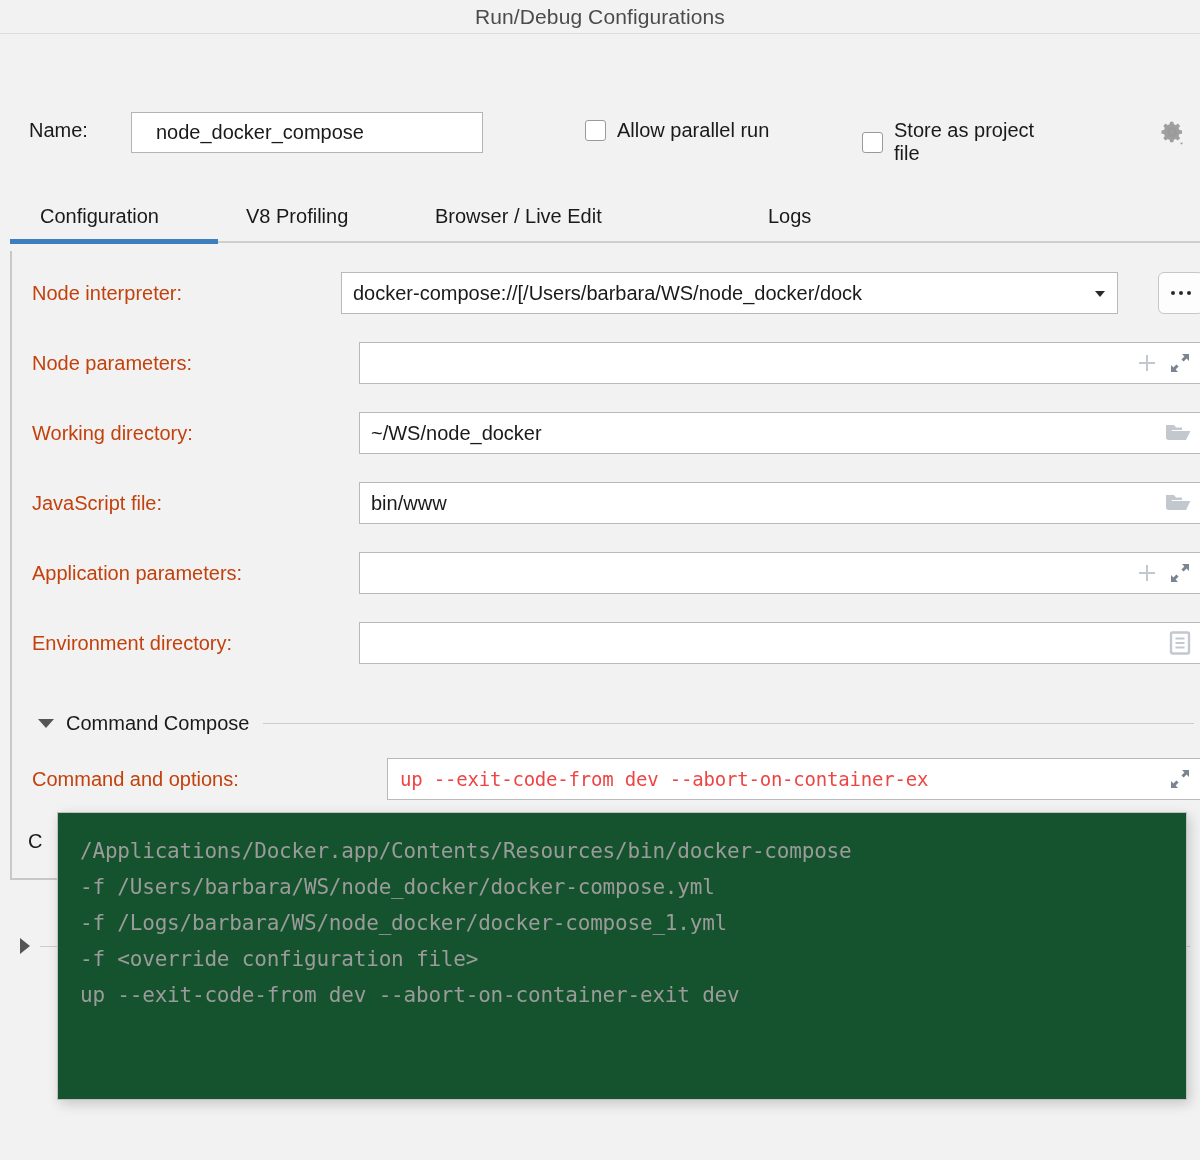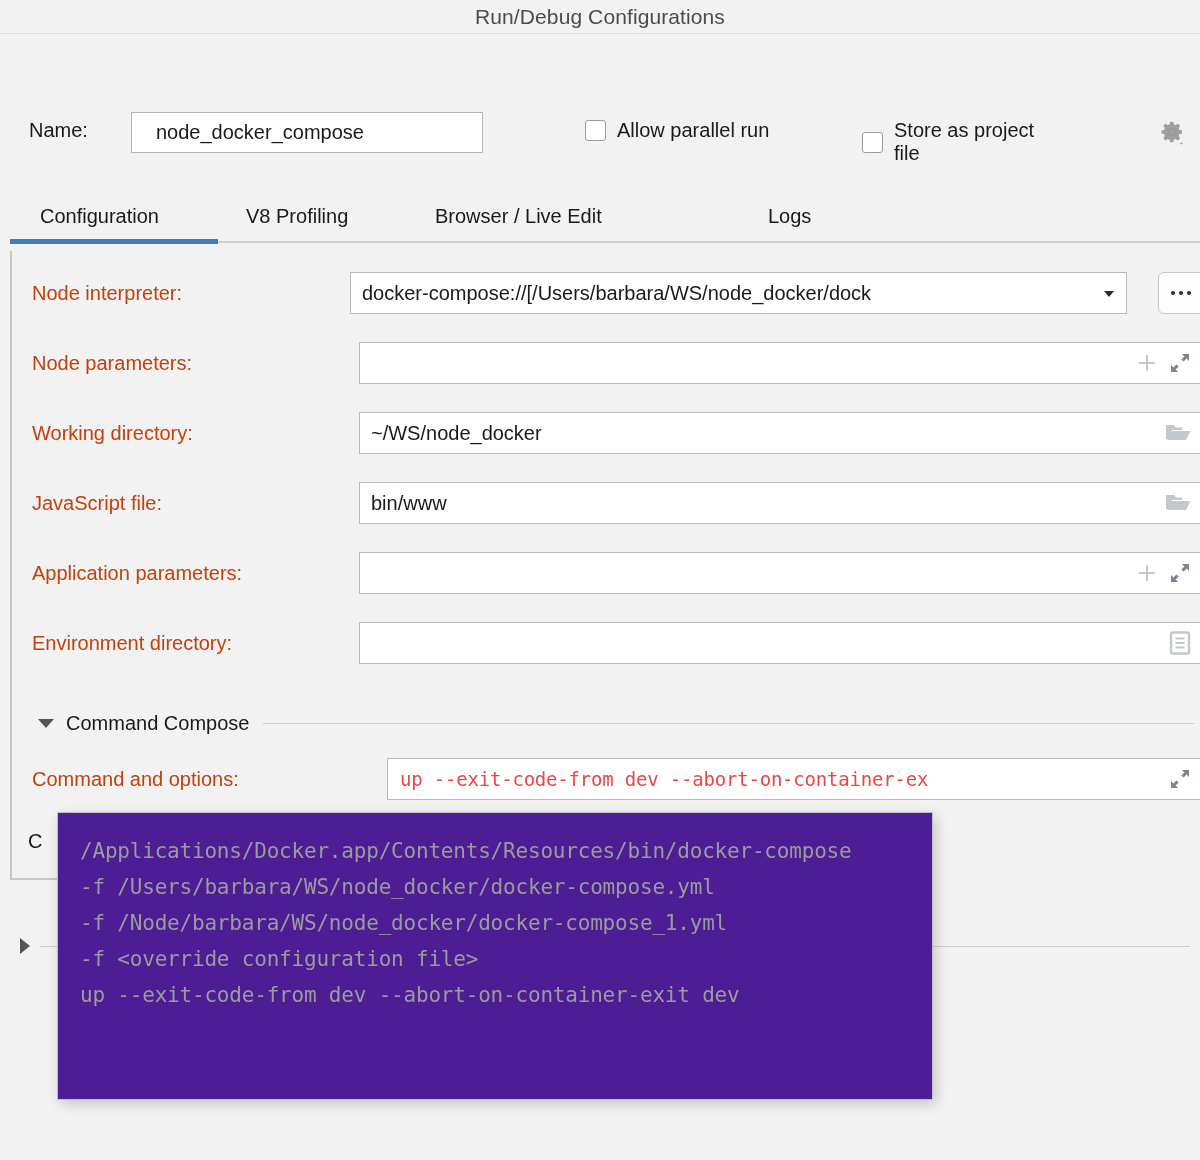--- a/index.html
+++ b/index.html
@@ -193,22 +193,22 @@
   }
   .panel-bottom-border {
     position: absolute; left: 10px; top: 878px;
     width: 160px; height: 2px; background: #c8c8c8;
   }
 
   
   .tooltip {
     position: absolute;
     left: 57px; top: 812px;
-    width: 876px; height: 288px;
-    background: #4c1d95;
+    width: 1130px; height: 288px;
+    background: #14532d;
     border: 1px solid #c0c0c0;
     box-sizing: border-box;
     box-shadow: 3px 4px 12px rgba(0,0,0,0.18);
     padding: 20px 0 0 22px;
   }
   .tooltip-line {
     font-family: "DejaVu Sans Mono", monospace;
     font-size: 21px;
     color: #9b9b9b;
     line-height: 36px;
@@ -259,21 +259,21 @@
   <div class="tab tab-2">Browser / Live Edit</div>
   <div class="tab tab-3">Logs</div>
   <div class="tab-underline-track"></div>
   <div class="tab-underline-active"></div>
 </div>
 
 <div class="panel">
 
   <div class="form-row" style="top:21px;">
     <div class="form-label">Node interpreter:</div>
-    <div class="field" style="left:338px; width:777px;">
+    <div class="field" style="left:329px; width:777px;">
       <span class="field-text">docker-compose://[/Users/barbara/WS/node_docker/dock</span>
       <span class="field-icons">
         <svg class="icn" width="14" height="14" viewBox="0 0 14 14" aria-hidden="true">
           <path fill="#2a2a2a" d="M2 5 L12 5 L7 11 Z"></path>
         </svg>
       </span>
     </div>
     <div class="browse-btn">
       <svg class="icn" width="24" height="8" viewBox="0 0 24 8" aria-hidden="true">
         <circle cx="4" cy="4" r="2" fill="#2a2a2a"></circle>
@@ -395,16 +395,16 @@
 
 <div class="hidden-label-c">C</div>
 <div class="panel-bottom-border"></div>
 
 <div class="tri-right"></div>
 <div class="collapsed-line"></div>
 
 <div class="tooltip">
   <div class="tooltip-line">/Applications/Docker.app/Contents/Resources/bin/docker-compose</div>
   <div class="tooltip-line">-f /Users/barbara/WS/node_docker/docker-compose.yml</div>
-  <div class="tooltip-line">-f /Node/barbara/WS/node_docker/docker-compose_1.yml</div>
+  <div class="tooltip-line">-f /Logs/barbara/WS/node_docker/docker-compose_1.yml</div>
   <div class="tooltip-line">-f &lt;override configuration file&gt;</div>
   <div class="tooltip-line">up --exit-code-from dev --abort-on-container-exit dev</div>
 </div>
 
 </body></html>

